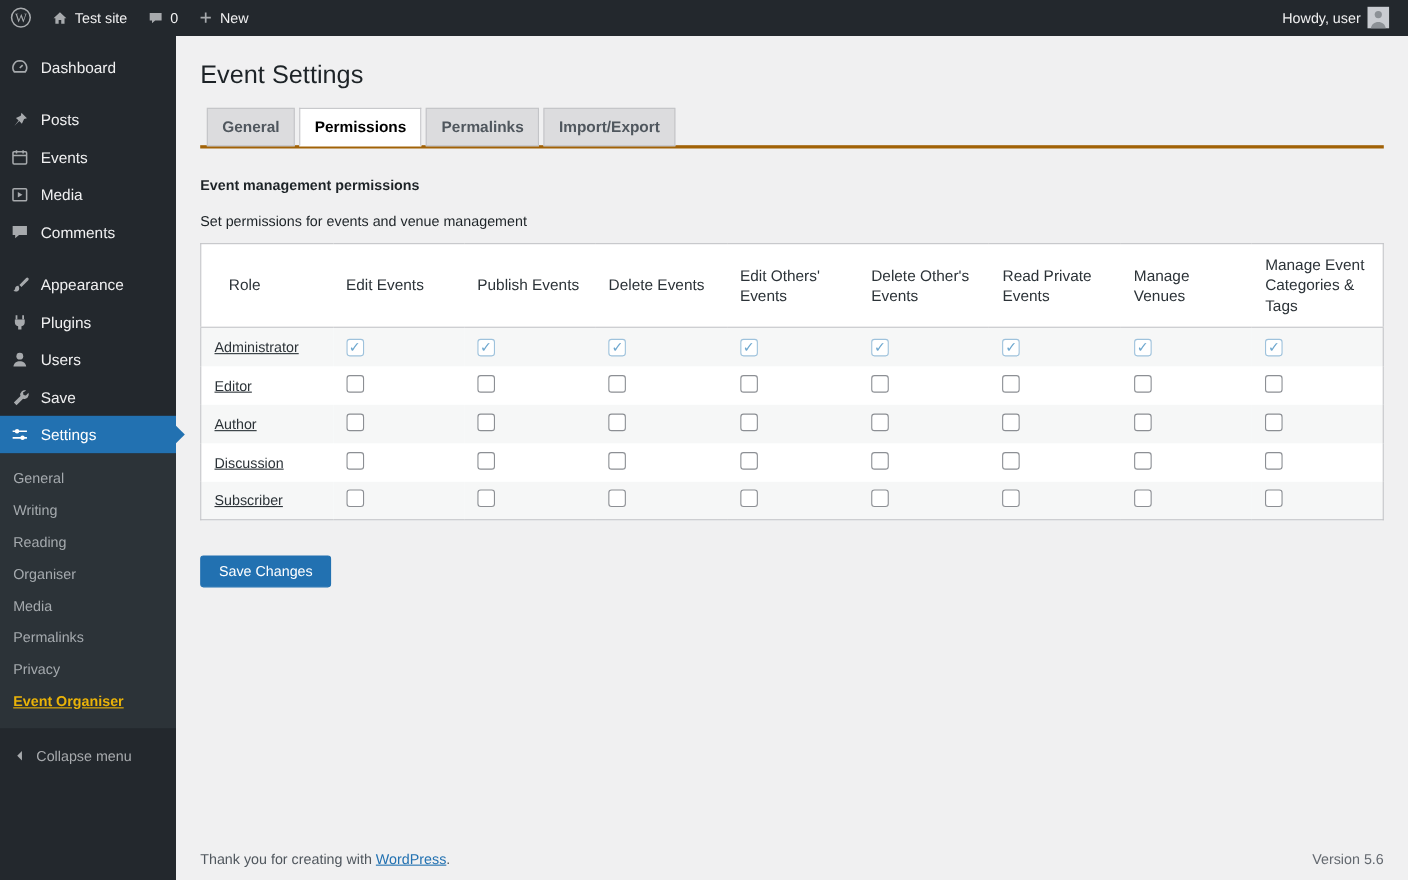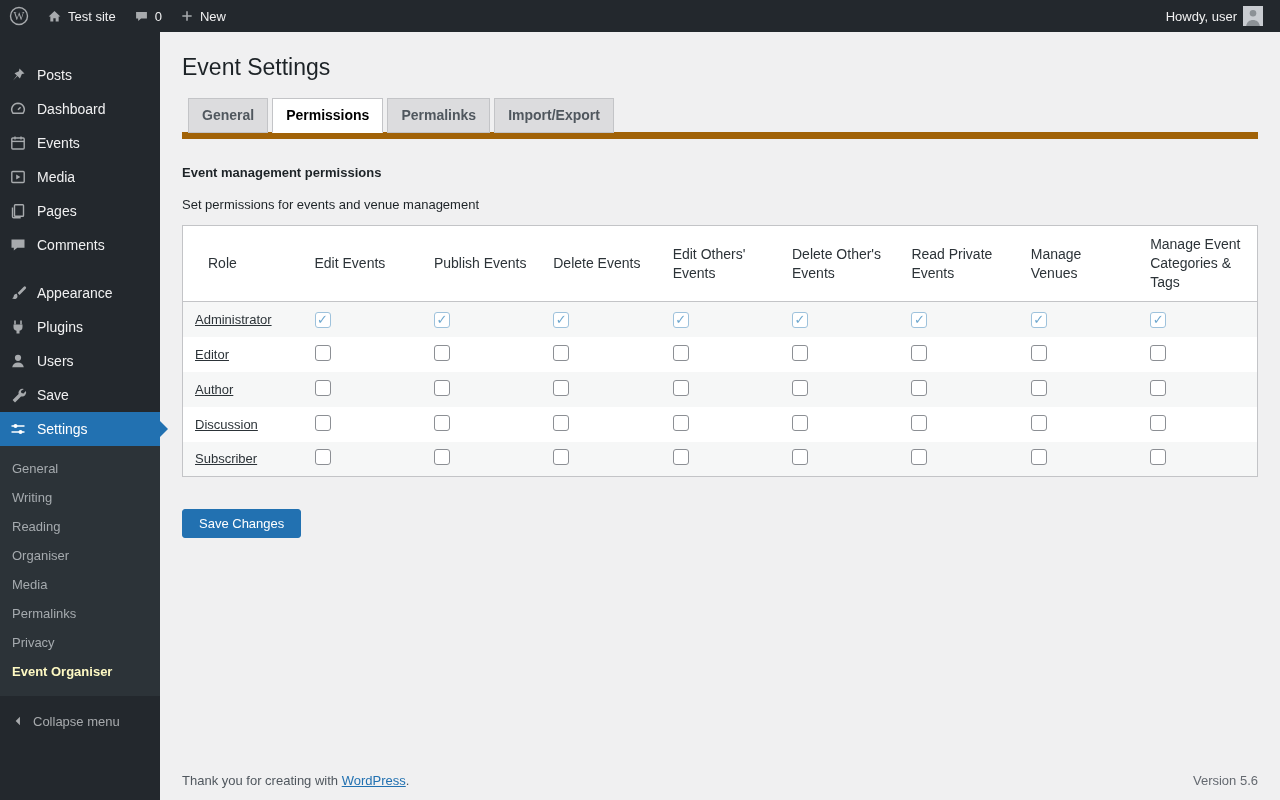--- a/index.html
+++ b/index.html
@@ -44,35 +44,35 @@
   .menu-item.section-start { margin-top: 14px; }
   .menu-item.active { background: var(--accent, #2271b1); color: #fff; }
   .menu-item.active .mi-icon { color: #fff; }
   .menu-arrow {
     position: absolute; right: -8px; top: 50%; margin-top: -8px;
     width: 0; height: 0; border-style: solid; border-width: 8px 0 8px 8px;
     border-color: transparent transparent transparent var(--accent, #2271b1);
   }
   .submenu { background: #2c3338; padding: 8px 0 10px; }
   .submenu-item { padding: 7px 12px; font-size: 13px; color: #a5aaae; cursor: pointer; }
-  .submenu-item.active { color: #fef9c3; font-weight: 700; }
+  .submenu-item.active { color: #eab308; font-weight: 700; text-decoration: underline; }
   .collapse {
     display: flex; align-items: center; gap: 8px; height: 34px;
     padding-left: 11px; color: #a7aaad; margin-top: 8px; font-size: 13px; cursor: pointer;
   }
   .collapse .ico { display: flex; align-items: center; }
 
   
   .content {
     flex: 1; background: var(--content-bg, #f0f0f1);
     display: flex; flex-direction: column; padding: 0 22px; min-width: 0;
   }
   h1.page-title { font-size: 23px; font-weight: 400; color: #1d2327; margin: 21px 0 0; line-height: 1.3; }
 
-  .tabs { margin-top: 15px; border-bottom: 7px solid #a16207; padding-left: 6px; }
+  .tabs { margin-top: 15px; border-bottom: 3px solid #a16207; padding-left: 6px; }
   .tab {
     display: inline-block; padding: 7px 13px; margin: 0 4px -1px 0;
     background: #dcdcde; border: 1px solid #c3c4c7;
     font-size: 14px; font-weight: 600; color: #50575e; line-height: 1.4; cursor: pointer;
   }
   .tab.active { background: #ffffff; color: #000; border-bottom-color: #ffffff; }
 
   .section-heading { margin-top: 26px; font-size: 13px; font-weight: 700; color: #1d2327; }
   .section-desc { margin-top: 17px; font-size: 13px; color: #1d2327; }
 
@@ -163,64 +163,55 @@
             <path d="M3.5 22c.6-4.4 3.7-6.6 7.5-6.6s6.9 2.2 7.5 6.6z" fill="#8c9196"></path>
           </svg>
         </span>
     </span>
   </div>
 </div>
 
 <div class="layout">
   <aside class="sidebar">
     <nav class="menu" id="admin-menu">
-        <div class="menu-item section-start">
-          <span class="mi-icon">
-            <svg viewBox="0 0 18 18" width="18" height="18">
-              <path d="M10.5 2.5l5 5-2.6.6-2 4.4-2.4-2.4L4 14.5l3.9-4.9L5.5 7.2l4.4-2z" fill="currentColor"></path>
-            </svg>
-          </span>
-          <span class="mi-label">Posts</span>
-        </div>
         <div class="menu-item">
           <span class="mi-icon">
             <svg viewBox="0 0 18 18" width="18" height="18">
               <path d="M9 3.2a6.3 6.3 0 0 0-5 10.1h10a6.3 6.3 0 0 0-5-10.1z" fill="none" stroke="currentColor" stroke-width="1.5"></path>
               <path d="M9 9.8l2.6-2.6" stroke="currentColor" stroke-width="1.5" fill="none"></path>
             </svg>
           </span>
           <span class="mi-label">Dashboard</span>
+        </div>
+        <div class="menu-item section-start">
+          <span class="mi-icon">
+            <svg viewBox="0 0 18 18" width="18" height="18">
+              <path d="M10.5 2.5l5 5-2.6.6-2 4.4-2.4-2.4L4 14.5l3.9-4.9L5.5 7.2l4.4-2z" fill="currentColor"></path>
+            </svg>
+          </span>
+          <span class="mi-label">Posts</span>
         </div>
         <div class="menu-item">
           <span class="mi-icon">
             <svg viewBox="0 0 18 18" width="18" height="18">
               <rect x="2.8" y="4" width="12.4" height="11" rx="1" fill="none" stroke="currentColor" stroke-width="1.4"></rect>
               <path d="M2.8 7.4h12.4" stroke="currentColor" stroke-width="1.4"></path>
               <path d="M6 2.5v3M12 2.5v3" stroke="currentColor" stroke-width="1.4"></path>
             </svg>
           </span>
           <span class="mi-label">Events</span>
         </div>
         <div class="menu-item">
           <span class="mi-icon">
             <svg viewBox="0 0 18 18" width="18" height="18">
               <rect x="2.8" y="3.5" width="12.4" height="11" rx="1" fill="none" stroke="currentColor" stroke-width="1.4"></rect>
               <path d="M7.2 6.5v5l4.2-2.5z" fill="currentColor"></path>
             </svg>
           </span>
           <span class="mi-label">Media</span>
-        </div>
-        <div class="menu-item">
-          <span class="mi-icon">
-            <svg viewBox="0 0 18 18" width="18" height="18">
-              <rect x="5.5" y="2.8" width="9" height="11.4" rx="0.8" fill="none" stroke="currentColor" stroke-width="1.4"></rect>
-              <path d="M3.5 5.5v9a1.2 1.2 0 0 0 1.2 1.2h7" fill="none" stroke="currentColor" stroke-width="1.4"></path>
-            </svg>
-          </span>
-          <span class="mi-label">Pages</span>
         </div>
         <div class="menu-item">
           <span class="mi-icon">
             <svg viewBox="0 0 18 18" width="18" height="18">
               <path d="M2.5 3.5h13v8.2h-7.2L4.8 14.5v-2.8H2.5z" fill="currentColor"></path>
             </svg>
           </span>
           <span class="mi-label">Comments</span>
         </div>
         <div class="menu-item section-start">

